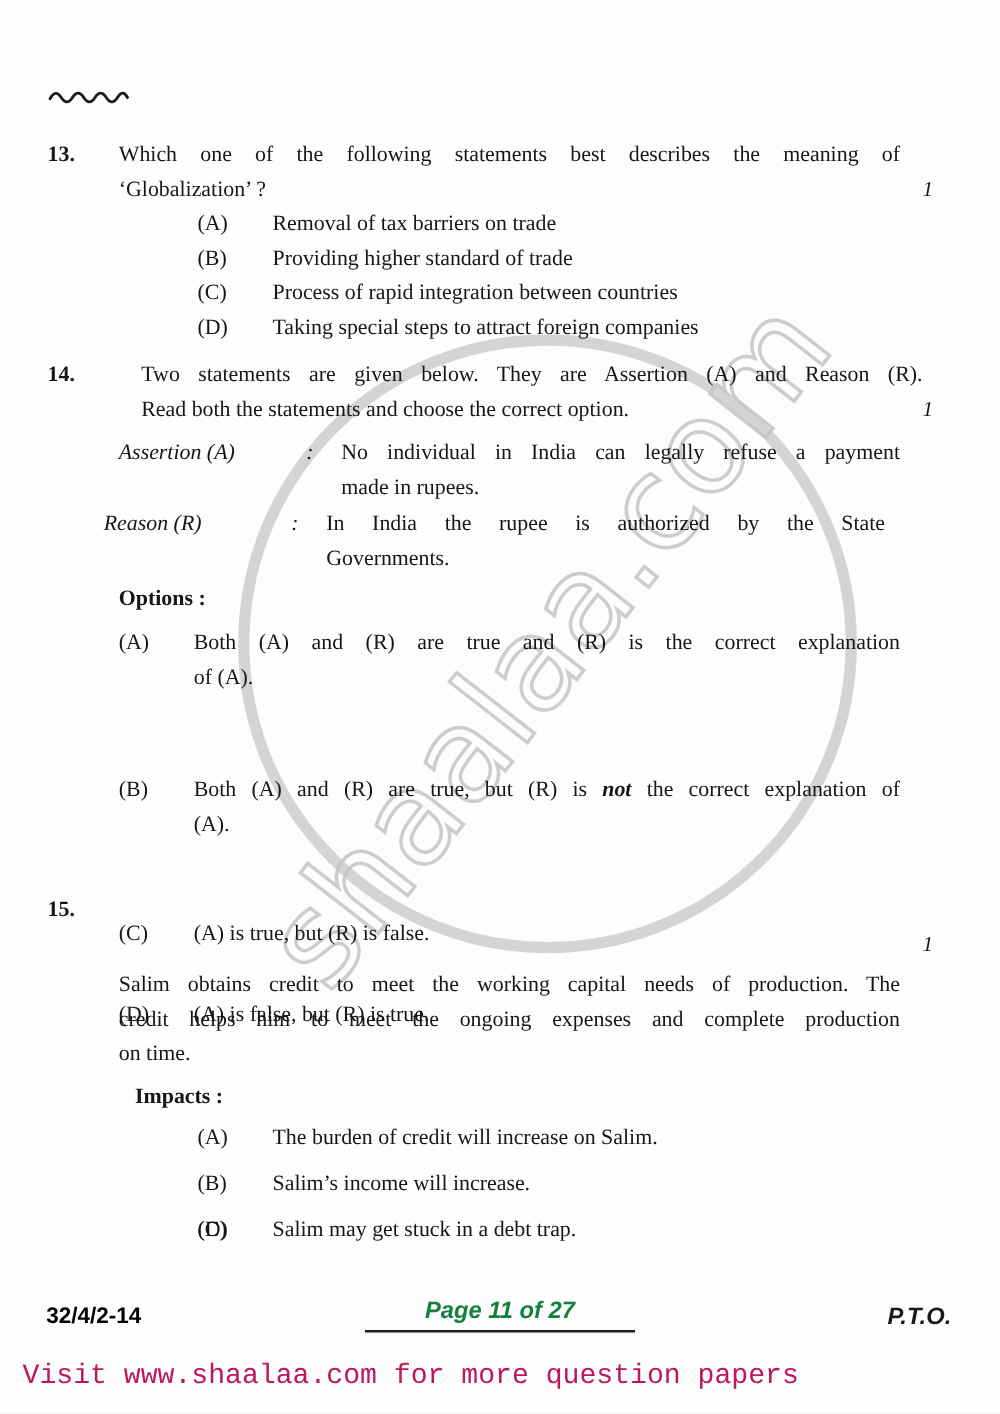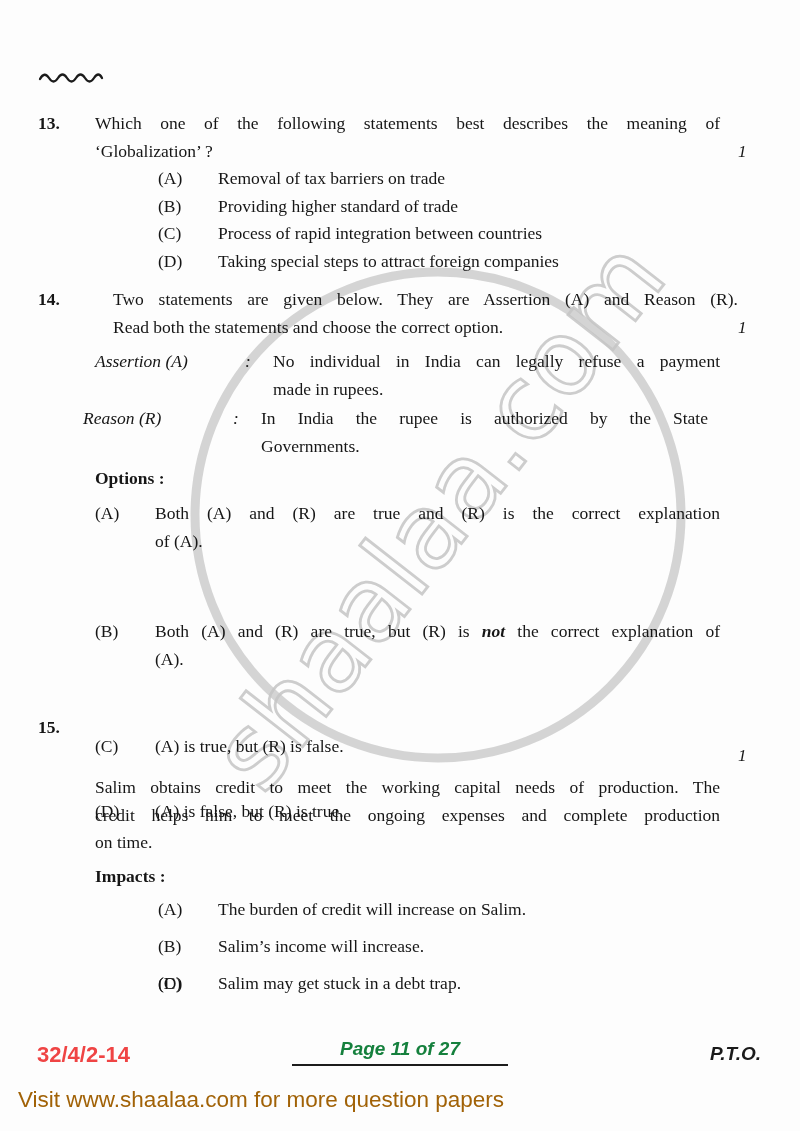--- a/index.html
+++ b/index.html
@@ -24,21 +24,21 @@
   .optrow-sp{margin-bottom:9.2px;}
   .arrow{display:grid;grid-template-columns:150px 28px 1fr;}
   .arrow .alabel{font-style:italic;}
   .watermark{position:absolute;left:0;top:0;z-index:0;pointer-events:none;}
   .content{position:absolute;left:0;top:0;width:100%;height:100%;z-index:1;}
   .footer-sans{font-family:"Liberation Sans","DejaVu Sans",sans-serif;}
   .pagenum{
     text-align:center;font-style:italic;font-weight:bold;font-size:19px;
     border-bottom:2.4px solid #1c1c1c;padding-bottom:4px;
   }
-  .promo{font-family:Liberation Sans, sans-serif;font-size:22.5px;color:#a16207;}
+  .promo{font-family:Liberation Mono, monospace;font-size:22.5px;color:#be185d;}
 </style>
 </head>
 <body>
 
 <div class="page">
 
   <svg class="watermark" width="800" height="1131" viewBox="0 0 800 1131">
     <circle cx="438" cy="515" r="243" fill="none" stroke="#c9c9c9" stroke-width="9" opacity="0.8"></circle>
     <text x="438" y="515" transform="rotate(-52 438 515)" text-anchor="middle" dominant-baseline="central" font-family="DejaVu Sans, sans-serif" font-size="104" fill="none" stroke="#c5c5c5" stroke-width="2.8" opacity="0.85">shaalaa.com</text>
   </svg>
@@ -126,40 +126,40 @@
 
     <div class="abs serif num" style="left:38px;top:714px;">15.</div>
     <div class="abs marks" style="left:738px;top:742px;">1</div>
 
     <div class="abs serif" style="left:95px;top:774px;width:625px;">
       <div class="just">Salim obtains credit to meet the working capital needs of production. The</div>
       <div class="just">credit helps him to meet the ongoing expenses and complete production</div>
       <div>on time.</div>
     </div>
 
-    <div class="abs serif bold" style="left:95px;top:863px;">Impacts :</div>
+    <div class="abs serif bold" style="left:108px;top:863px;">Impacts :</div>
 
     <div class="abs serif" style="left:158px;top:896px;width:562px;">
       <div class="optrow optrow-sp">
         <span class="letter">(A)</span>
         <span>The burden of credit will increase on Salim.</span>
       </div>
       <div class="optrow optrow-sp">
         <span class="letter">(B)</span>
         <span>Salim’s income will increase.</span>
       </div>
       <div class="optrow optrow-sp">
         <span class="letter">(C)</span>
       </div>
       <div class="optrow">
         <span class="letter">(D)</span>
         <span>Salim may get stuck in a debt trap.</span>
       </div>
     </div>
 
-    <div class="abs footer-sans" style="left:37px;top:1042px;font-size:22px;font-weight:600;color:#ef4444;">32/4/2-14</div>
+    <div class="abs footer-sans" style="left:37px;top:1042px;font-size:18px;font-weight:600;color:#000000;">32/4/2-14</div>
     <div class="abs footer-sans pagenum" style="left:292px;top:1038px;width:216px;color:#15803d;">Page 11 of 27</div>
     <div class="abs footer-sans" style="left:710px;top:1043px;font-size:19px;font-style:italic;font-weight:600;color:#1a1a1a;">P.T.O.</div>
 
     <div class="abs promo" style="left:18px;top:1087px;">Visit www.shaalaa.com for more question papers</div>
 
   </div>
 </div>
 
 </body></html>

